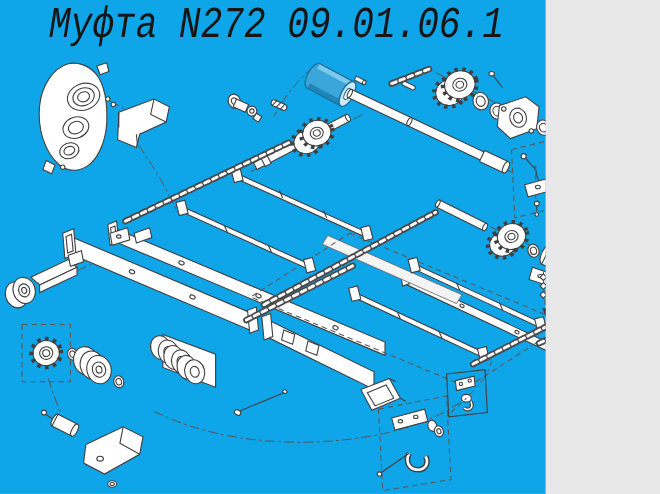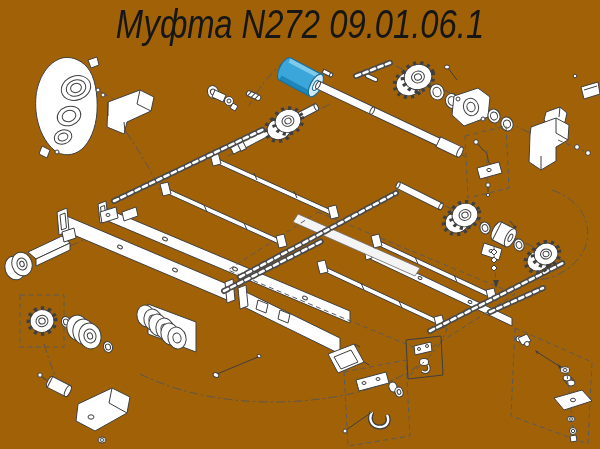--- a/index.html
+++ b/index.html
@@ -1,18 +1,18 @@
 <!DOCTYPE html>
 <html><head>
 <meta charset="utf-8">
 <style>
   html,body { margin:0; padding:0; background:#e8e8e8; }
   .screen {
-    position:relative; width:600px; height:449px; background:#a16207;
-    overflow:hidden; font-family:Liberation Sans, sans-serif;
+    position:relative; width:496px; height:449px; background:#0ea5e9;
+    overflow:hidden; font-family:Liberation Mono, monospace;
   }
   .title {
     position:absolute; top:2px; left:0; width:100%;
     text-align:center;
     font-style:italic; font-weight:normal; font-size:40px;
     color:#161616;
     transform:scaleX(0.82); transform-origin:50% 0;
     white-space:nowrap;
   }
   svg { position:absolute; top:0; left:0; }

